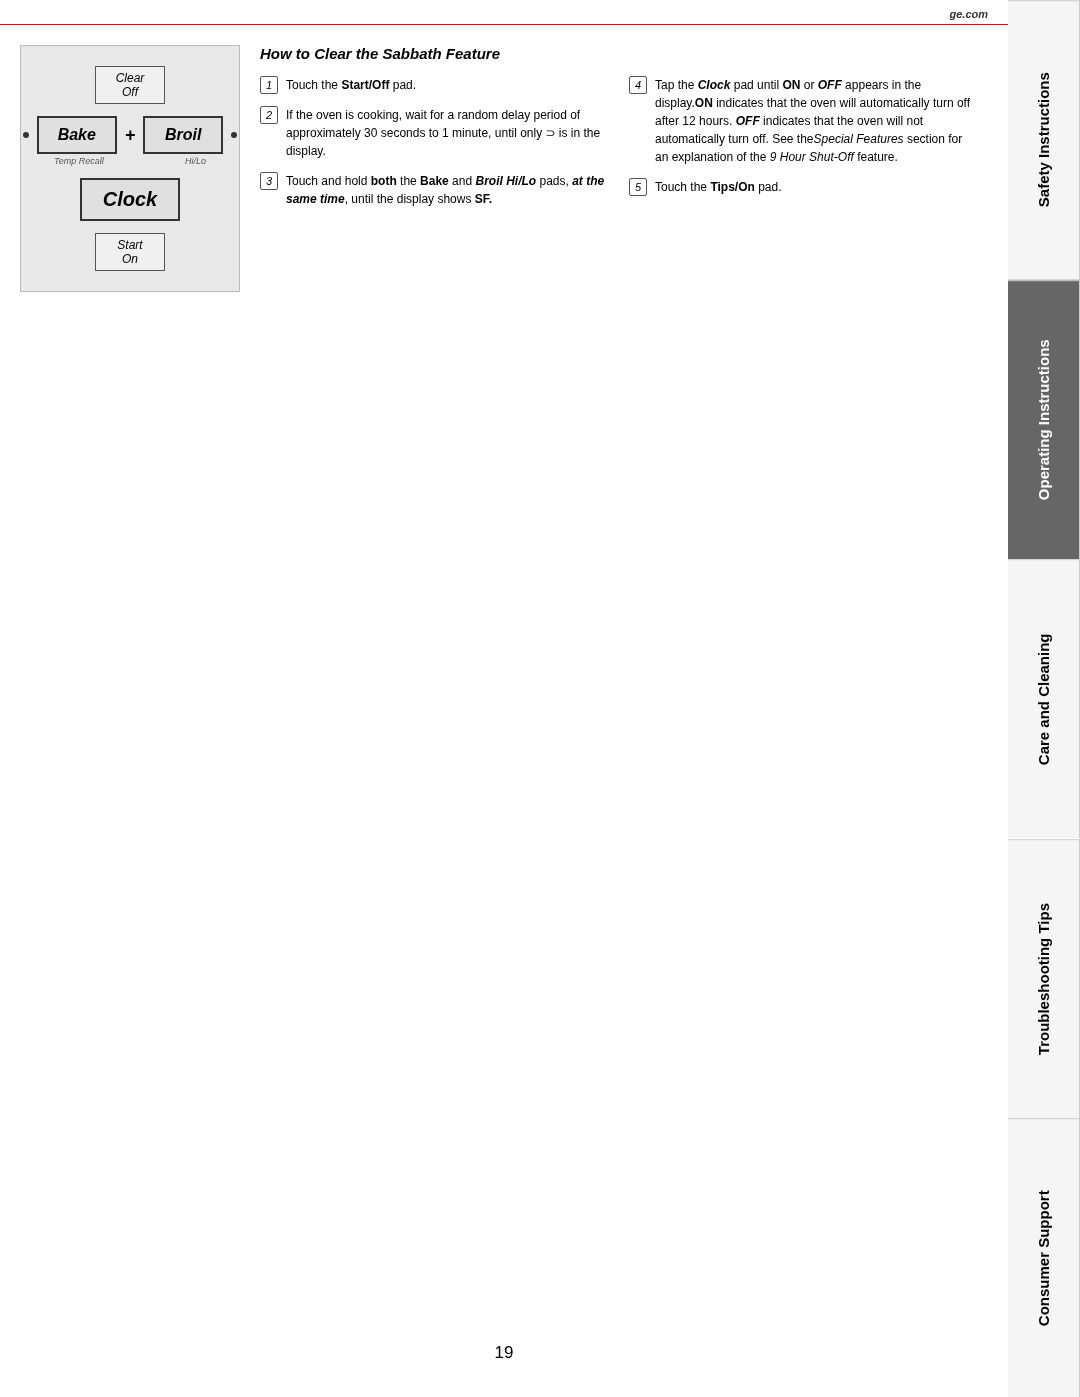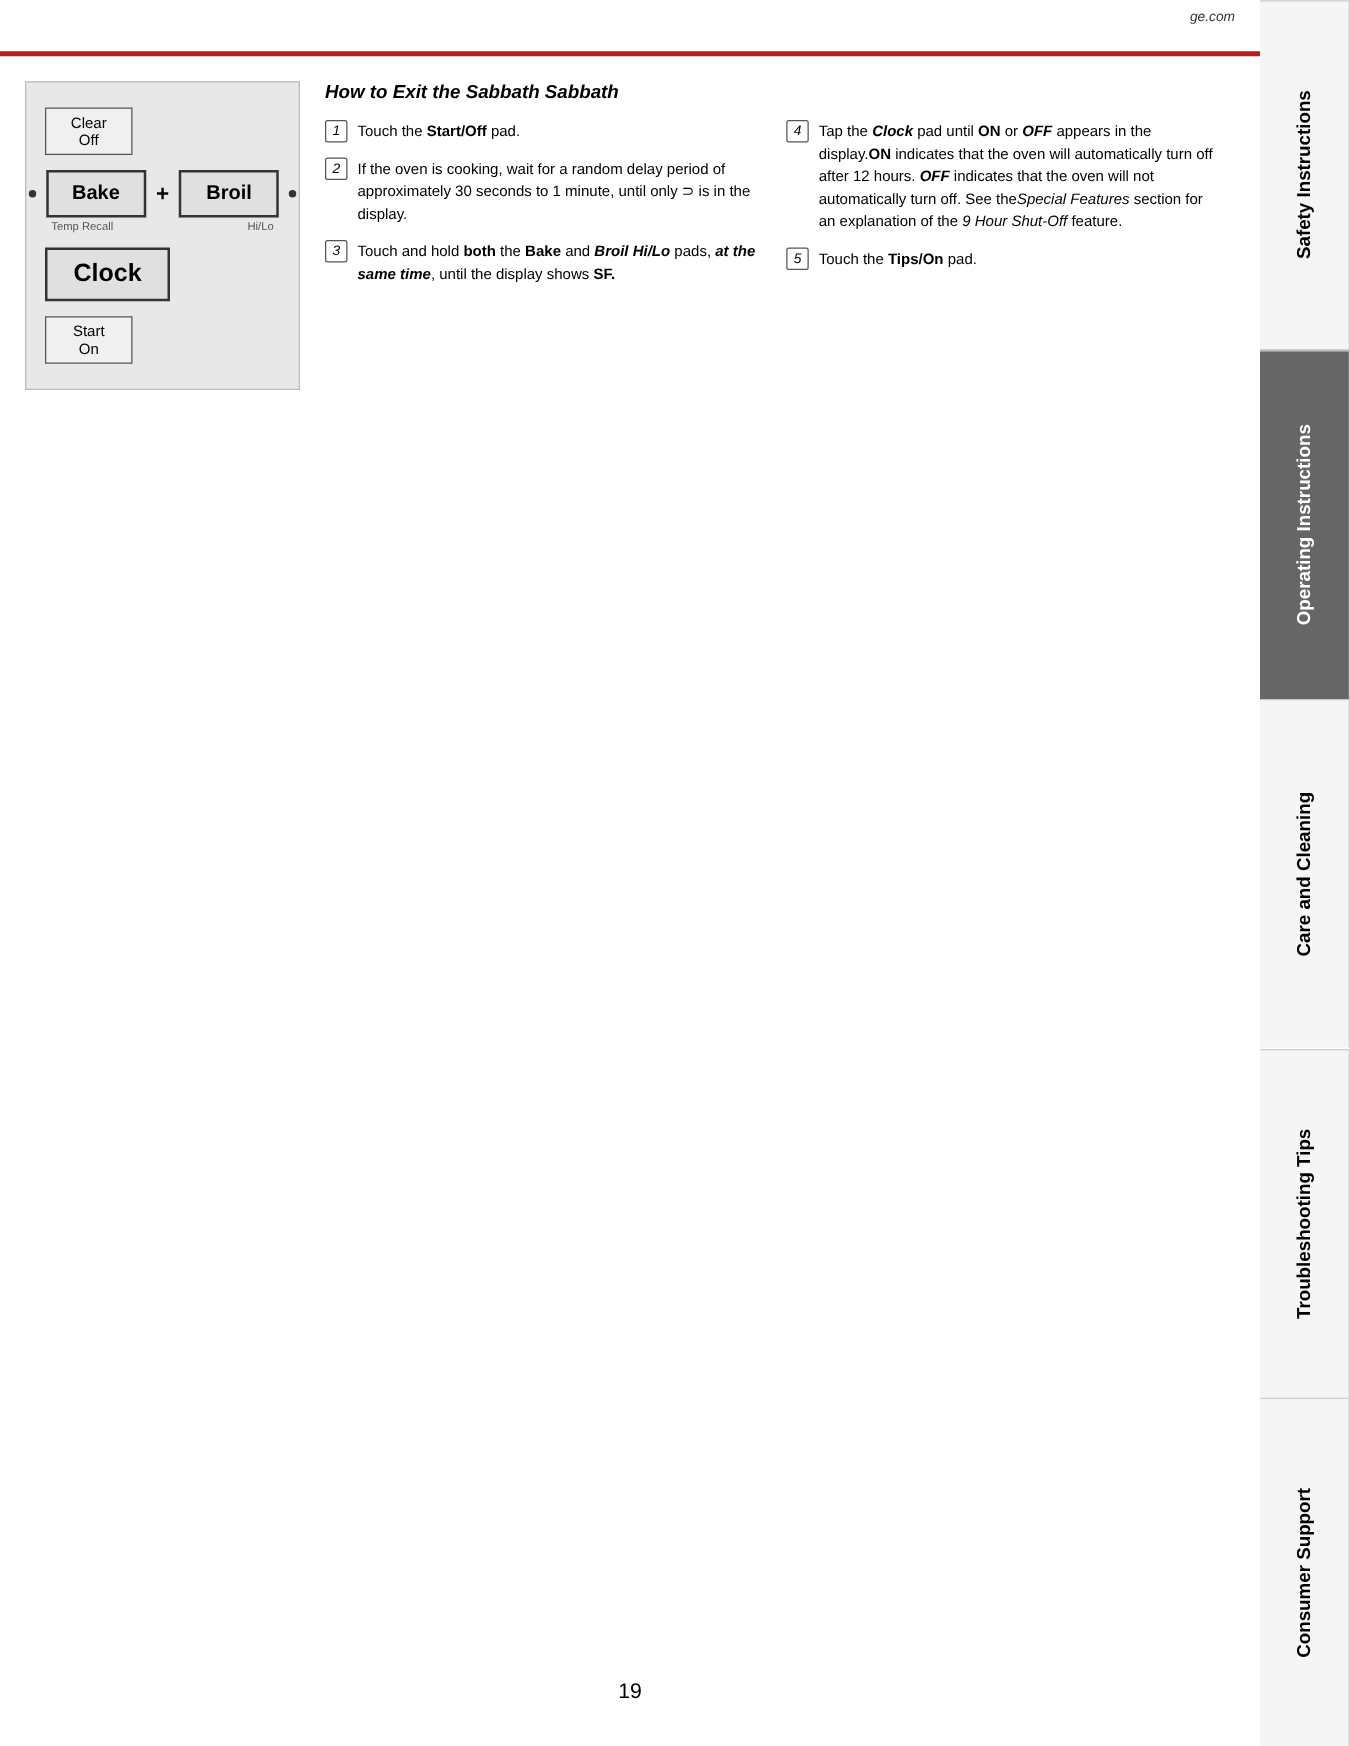--- a/index.html
+++ b/index.html
@@ -51,46 +51,48 @@
       left: 0;
       top: 0;
       right: 72px;
       bottom: 0;
       padding: 0;
     }
 
     
     .header {
       text-align: right;
-      padding: 8px 20px 21px 0;
+      padding: 8px 20px 4px 0;
       font-size: 11px;
       font-style: italic;
       color: #333;
-      border-bottom: 4px solid #b91c1c;
+      border-bottom: 1px solid #b91c1c;
+      font-weight: bold;
     }
 
     
     .content-body {
       display: flex;
       padding: 20px 30px 20px 20px;
       gap: 20px;
     }
 
     
     .control-panel {
       width: 220px;
       min-width: 220px;
       background: #e8e8e8;
       border: 1px solid #bbb;
-      padding: 20px 15px;
+      padding: 20px 28px;
       display: flex;
       flex-direction: column;
-      align-items: flex-start;
+      align-items: center;
       gap: 12px;
       height: fit-content;
+      font-style: italic;
     }
 
     .panel-button {
       border: 1px solid #555;
       background: #f0f0f0;
       padding: 4px 12px;
       font-size: 12px;
       text-align: center;
       cursor: pointer;
       min-width: 70px;
@@ -262,21 +264,21 @@
         <span>Clock</span>
       </div>
 
       <div class="panel-button">
         <span>Start</span><br>
         <span>On</span>
       </div>
     </div>
 
     <div class="instructions">
-      <div class="section-title">How to Exit the Sabbath Sabbath</div>
+      <div class="section-title">How to Clear the Sabbath Feature</div>
 
       <div class="steps-container">
 
         <div class="steps-left">
 
           <div class="step">
             <div class="step-num">1</div>
             <div class="step-text">
               Touch the <b>Start/Off</b> pad.
             </div>

